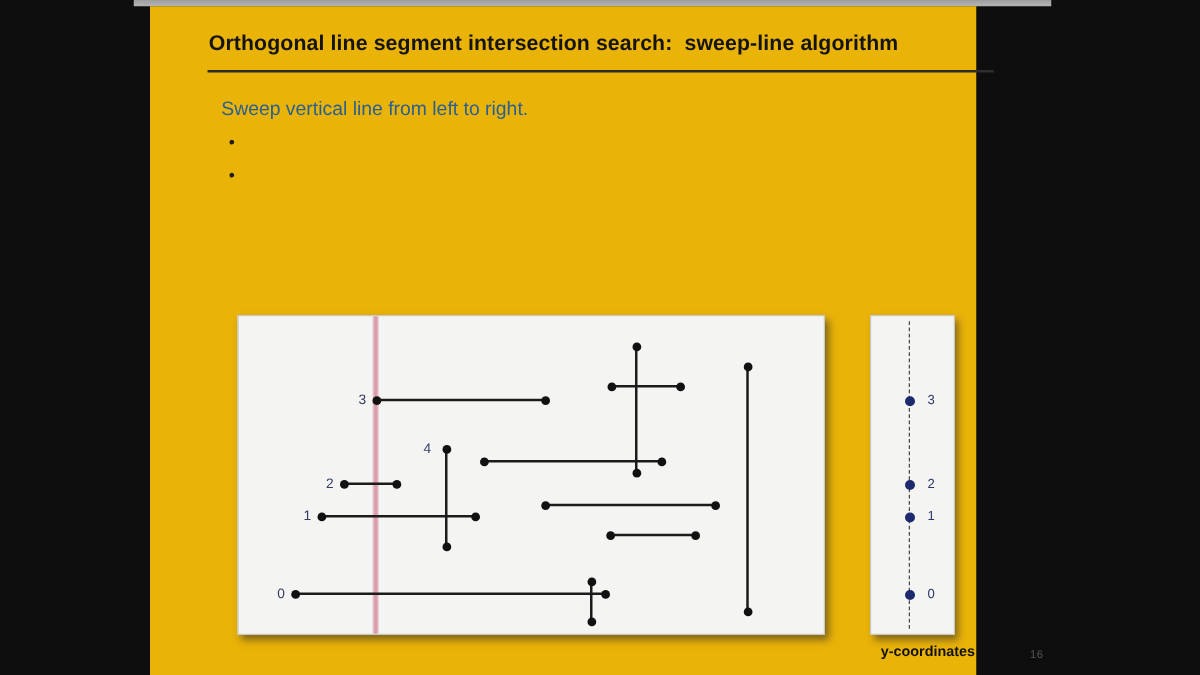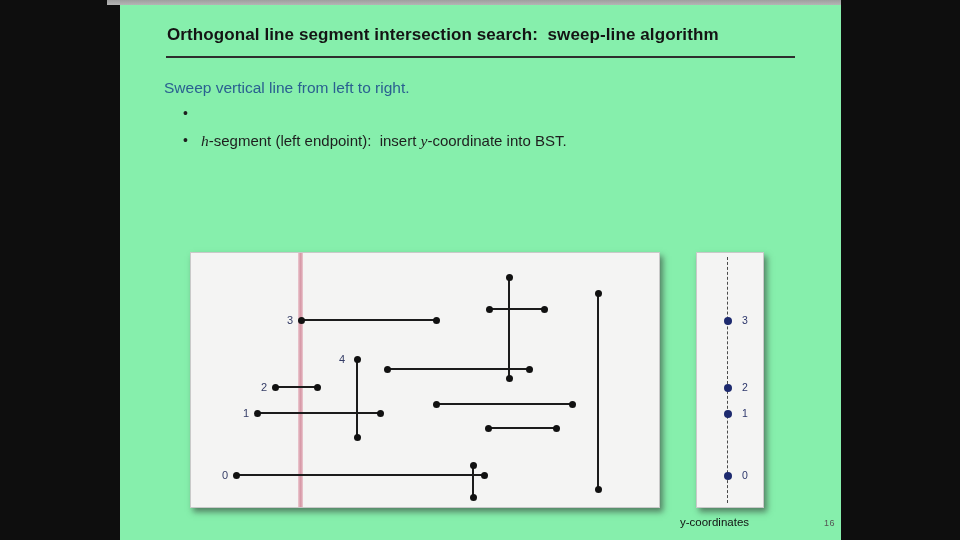--- a/index.html
+++ b/index.html
@@ -3,29 +3,29 @@
 <meta charset="utf-8">
 <style>
   html,body{margin:0;padding:0;}
   body{width:960px;height:540px;overflow:hidden;background:#0e0e0e;
        font-family:"Liberation Sans",sans-serif;}
   #stage{position:relative;width:960px;height:540px;background:#0e0e0e;}
 
   
   .top-band{position:absolute;left:107px;top:0;width:734px;height:5px;
             background:linear-gradient(180deg,#9e9e9e,#b5b5b5);}
-  .slide{position:absolute;left:120px;top:5px;width:721px;height:535px;
-         background:#86efac;}
+  .slide{position:absolute;left:120px;top:5px;width:661px;height:535px;
+         background:#eab308;}
 
   
   .title{position:absolute;left:47px;top:20px;font-size:17px;font-weight:700;
          color:#141414;white-space:pre;letter-spacing:.1px;}
   .title-rule{position:absolute;left:46px;top:51px;width:629px;height:2px;
               background:#2e2e2e;}
-  .heading{position:absolute;left:44px;top:74px;font-size:15.5px;color:#2a6090;
+  .heading{position:absolute;left:57px;top:74px;font-size:15.5px;color:#2a6090;
            white-space:pre;}
   .bullets{position:absolute;left:63px;top:100px;}
   .bullet-row{display:flex;align-items:flex-start;height:27px;font-size:15px;color:#1e1e1e;}
   .bullet-char{width:18px;font-size:14px;color:#1e1e1e;}
   .bullet-text{white-space:pre;}
   .var{font-family:"Liberation Serif",serif;font-style:italic;font-size:15.5px;}
 
   
   .panel{position:absolute;background:#f4f4f3;border:1px solid #c9c9c9;
          box-shadow:3px 4px 6px rgba(40,40,40,.55);}
@@ -40,22 +40,22 @@
   .seg.v{width:2px;}
   .dot{position:absolute;width:7px;height:7px;border-radius:50%;background:#111;}
   .seg-label{position:absolute;width:14px;text-align:right;font-size:11px;
              color:#343c66;line-height:12px;}
 
   .dash-line{position:absolute;left:30px;top:4px;bottom:4px;width:0;
              border-left:1px dashed #4a4a4a;}
   .bst-dot{position:absolute;width:8px;height:8px;border-radius:50%;background:#1d2a6e;}
   .bst-label{position:absolute;font-size:10.5px;color:#2c366b;line-height:12px;}
 
-  .bst-caption{position:absolute;left:560px;top:511px;width:100px;text-align:left;
-               font-size:11.5px;font-weight:400;color:#111;}
+  .bst-caption{position:absolute;left:560px;top:511px;width:100px;text-align:right;
+               font-size:11.5px;font-weight:700;color:#111;}
   .page-number{position:absolute;left:695px;top:513px;width:20px;text-align:right;
                font-size:9px;color:#555;letter-spacing:.5px;}
 </style>
 </head>
 <body>
 
 <div id="stage">
   <div class="top-band"></div>
 
   <div class="slide">
@@ -64,21 +64,20 @@
     <div class="title-rule"></div>
 
     <div class="heading">Sweep vertical line from left to right.</div>
 
     <div class="bullets">
       <div class="bullet-row">
         <span class="bullet-char">•</span>
       </div>
       <div class="bullet-row">
         <span class="bullet-char">•</span>
-        <span class="bullet-text"><span class="var">h</span><span>-segment (left endpoint):  insert </span><span class="var">y</span><span>-coordinate into BST.</span></span>
       </div>
     </div>
 
     <div class="panel" id="segments-panel">
       <div class="sweep-line" style="left: 107px;"></div>
     <div class="seg h" style="left: 45px; top: 221px; width: 248px;"></div>
         <span class="dot" style="left: 41.5px; top: 218.5px;"></span>
         <span class="dot" style="left: 289.5px; top: 218.5px;"></span>
         <span class="seg-label" style="left: 23px; top: 216px;">0</span>
         <div class="seg h" style="left: 66px; top: 159px; width: 123px;"></div>

